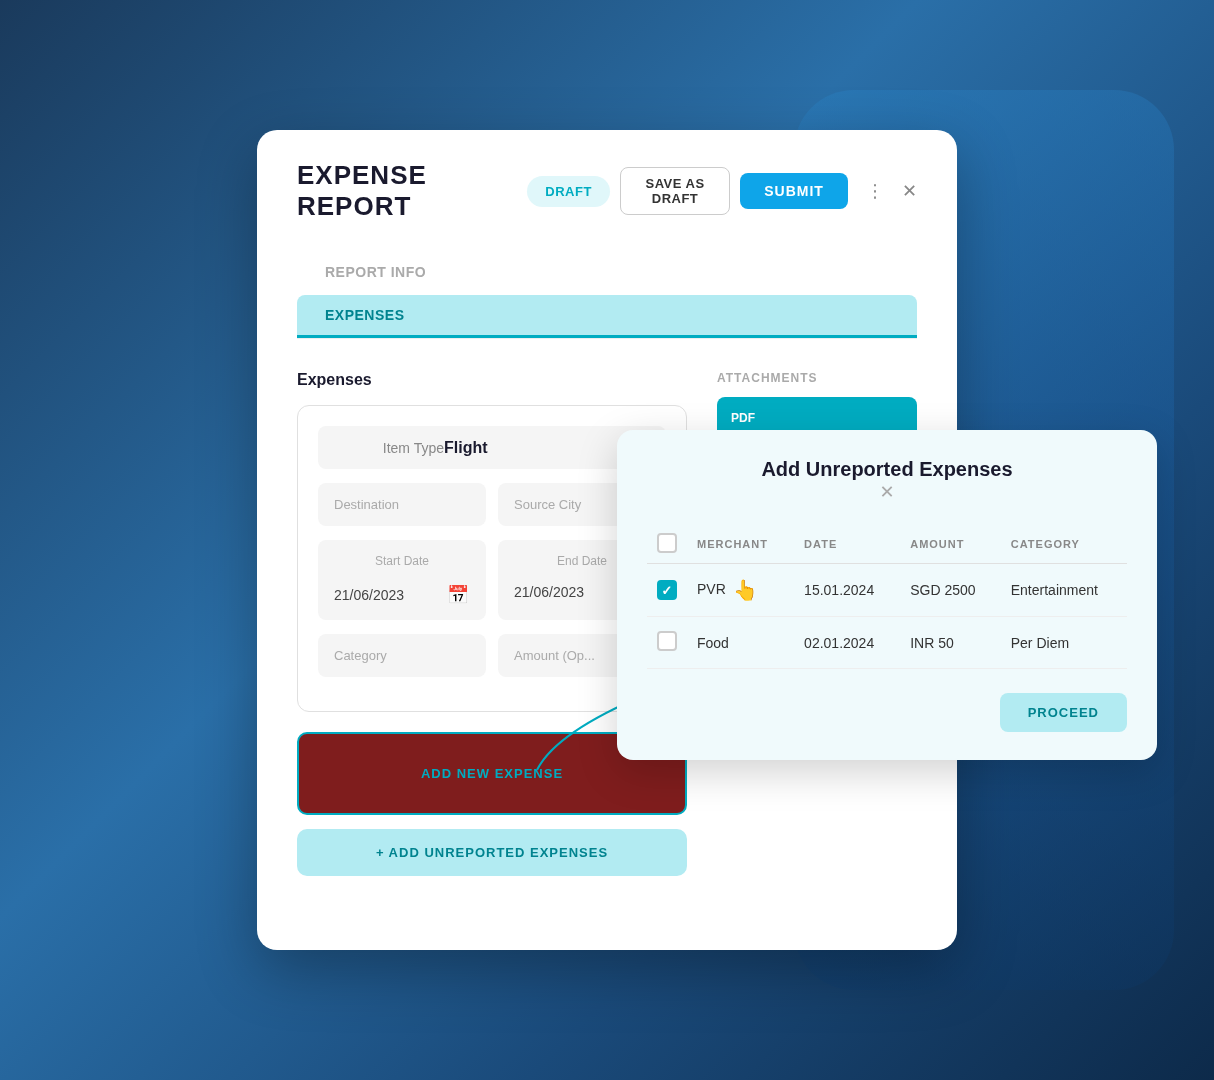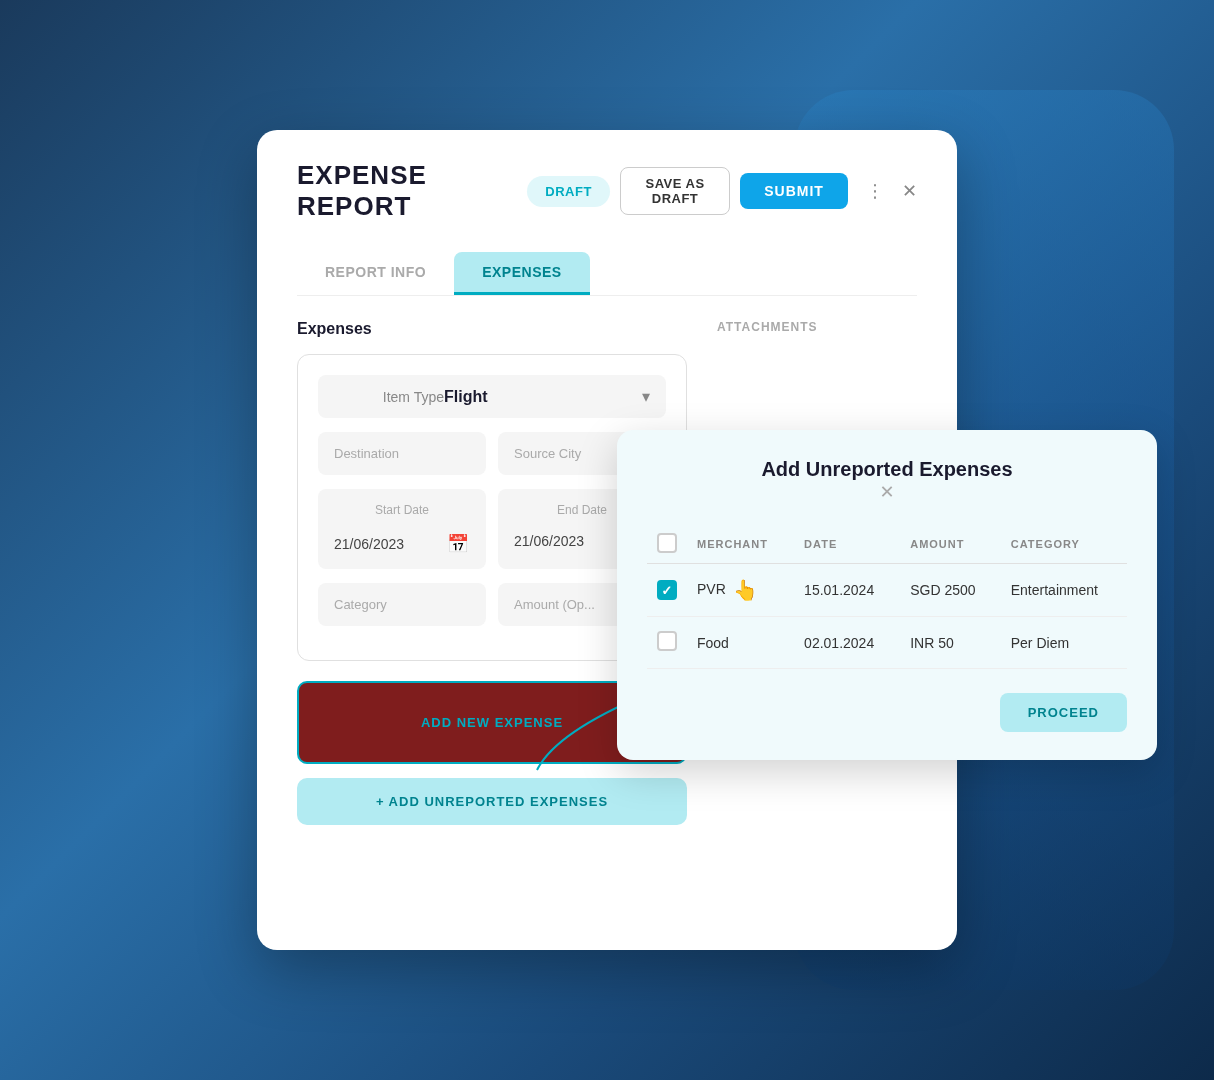--- a/index.html
+++ b/index.html
@@ -99,22 +99,23 @@
     .header-close {
       font-size: 18px;
       color: #888;
       cursor: pointer;
     }
 
     
     .tabs {
       display: flex;
       gap: 0;
-      margin-bottom: 24px;
+      margin-bottom: 32px;
       border-bottom: 1px solid #eee;
+      flex-direction: column;
     }
     .tab {
       padding: 12px 28px;
       font-size: 14px;
       font-weight: 600;
       letter-spacing: 0.5px;
       color: #aaa;
       cursor: pointer;
       border-bottom: 3px solid transparent;
     }
@@ -460,20 +461,24 @@
       
       <button class="btn-add-expense">ADD NEW EXPENSE</button>
 
       
       <button class="btn-add-unreported">+ ADD UNREPORTED EXPENSES</button>
 
     </div>
 
     <div class="right-panel">
       <div class="attachments-title">ATTACHMENTS</div>
+      <div class="attachment-item">
+        <div>PDF</div>
+        <div>flight tickets</div>
+      </div>
     </div>
 
   </div>
 
   <div class="popup-overlay">
 
     <svg style="position:absolute;bottom:160px;left:180px;width:260px;height:160px;pointer-events:none;overflow:visible;">
       <defs>
         <marker id="arrowhead" markerWidth="10" markerHeight="7" refX="3" refY="3.5" orient="auto">
           <polygon points="0 0, 10 3.5, 0 7" fill="#00acc1"></polygon>

